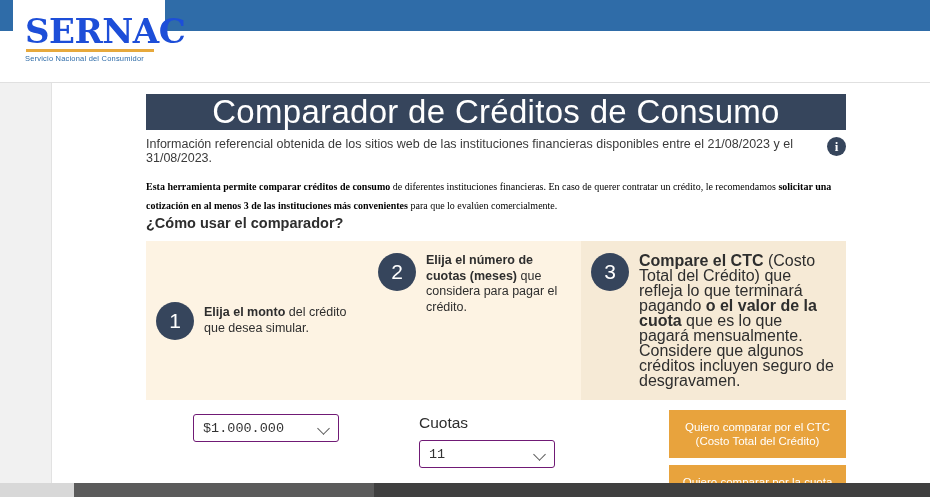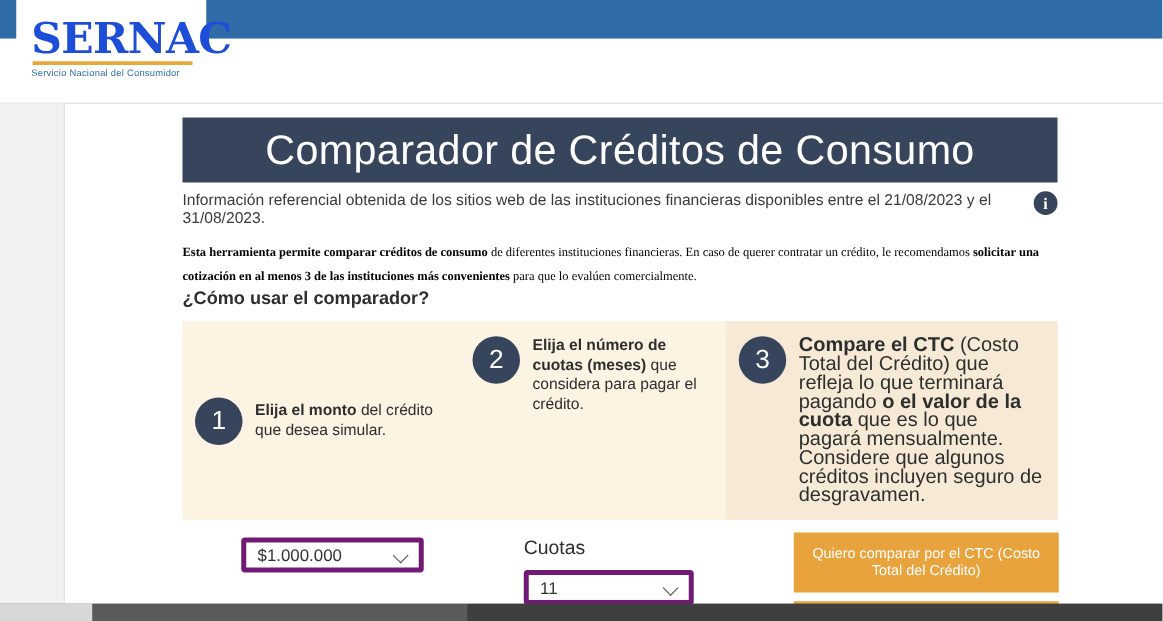--- a/index.html
+++ b/index.html
@@ -80,21 +80,21 @@
   
   .content {
     position: absolute;
     top: 94px;
     left: 146px;
     width: 700px;
   }
 
   .title-bar {
     background: #36455c;
-    height: 52px;
+    height: 36px;
     display: flex;
     align-items: center;
     justify-content: center;
   }
   .title-bar h1 {
     margin: 0;
     color: #ffffff;
     font-weight: normal;
     font-size: 33px;
     letter-spacing: 0.3px;
@@ -187,30 +187,31 @@
   }
   .field { margin-right: 80px; }
   .field-label {
     font-size: 15.5px;
     color: #2e2e2e;
     margin-bottom: 8px;
   }
   .select-box {
     width: 146px;
     height: 28px;
-    border: 4px solid #701a75;
+    border: 1px solid #701a75;
     border-radius: 3px;
     background: #ffffff;
     display: flex;
     align-items: center;
     justify-content: space-between;
     padding: 0 8px 0 9px;
     box-sizing: border-box;
     font-size: 13.5px;
     color: #333333;
+    font-family: Liberation Mono, monospace;
   }
   .field-cuotas .select-box { width: 136px; }
   .chevron {
     width: 11px;
     height: 11px;
     position: relative;
   }
   .chevron::before {
     content: "";
     position: absolute;
@@ -222,21 +223,21 @@
   }
 
   .cta-col {
     display: flex;
     flex-direction: column;
     gap: 7px;
     margin-left: auto;
     margin-top: -4px;
   }
   .cta {
-    width: 212px;
+    width: 177px;
     height: 48px;
     background: #e8a33d;
     color: #ffffff;
     font-size: 11.5px;
     line-height: 14px;
     text-align: center;
     display: flex;
     align-items: center;
     justify-content: center;
     padding: 0 10px;

